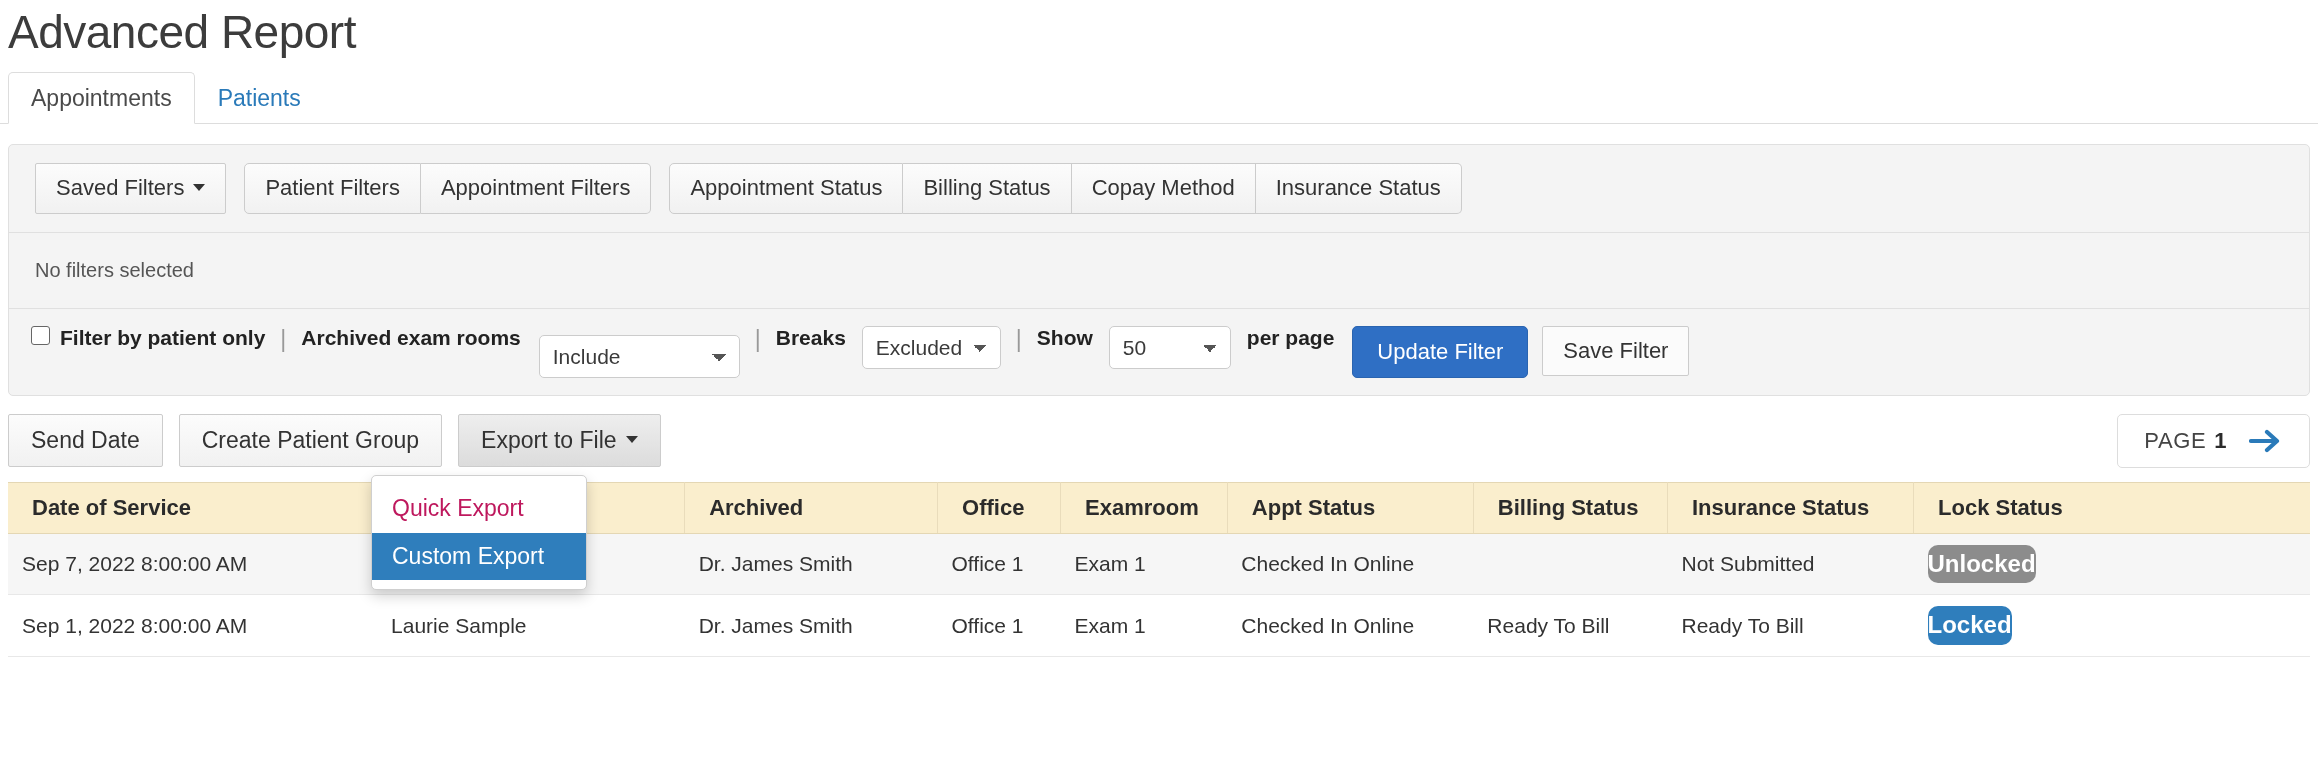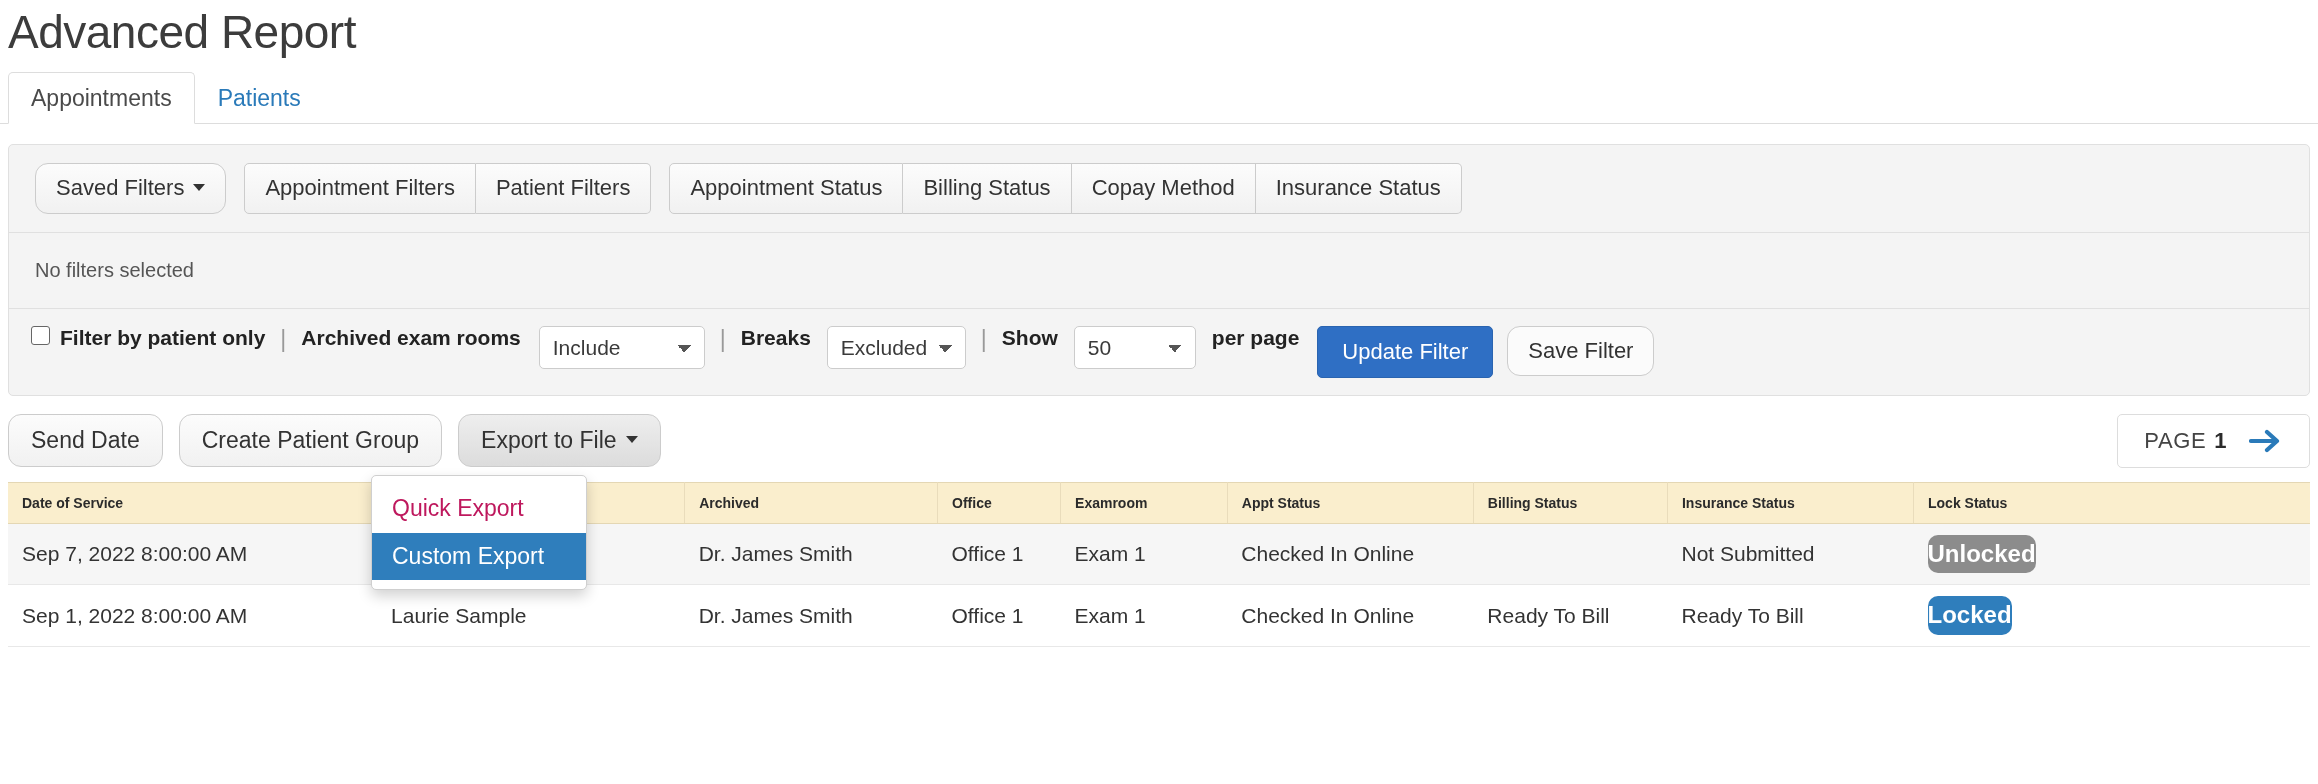--- a/index.html
+++ b/index.html
@@ -77,21 +77,21 @@
     font-family: "Liberation Sans", sans-serif;
     font-size: 22px;
     color: #333333;
     background: linear-gradient(#fcfcfc, #f1f1f1);
     border: 1px solid #cccccc;
     padding: 11px 20px;
     cursor: pointer;
     white-space: nowrap;
     line-height: 1.2;
   }
-  .btn-single { border-radius: 13px; }
+  .btn-single { border-radius: 2px; }
   .btn-group { display: flex; margin-left: 18px; }
   .btn-group .btn { border-radius: 0; border-left-width: 0; }
   .btn-group .btn:first-child { border-radius: 5px 0 0 5px; border-left-width: 1px; }
   .btn-group .btn:last-child { border-radius: 0 5px 5px 0; }
   .caret {
     display: inline-block;
     width: 0; height: 0;
     border-left: 6px solid transparent;
     border-right: 6px solid transparent;
     border-top: 7px solid #333333;
@@ -148,21 +148,21 @@
       linear-gradient(135deg, #555 50%, transparent 50%);
     background-position:
       calc(100% - 20px) calc(50% + 1px),
       calc(100% - 13px) calc(50% + 1px);
     background-size: 7px 7px, 7px 7px;
     background-repeat: no-repeat;
     -webkit-appearance: none;
     appearance: none;
     cursor: pointer;
   }
-  #sel-archived { width: 166px; margin-left: 18px; }
+  #sel-archived { width: 201px; margin-left: 18px; margin-top: 9px; }
   #sel-breaks { width: 139px; margin-left: 16px; }
   #sel-show { width: 122px; margin-left: 16px; }
   .btn-primary {
     font-family: "Liberation Sans", sans-serif;
     font-size: 22px;
     color: #ffffff;
     background: #2f6fc4;
     border: 1px solid #2a64b0;
     border-radius: 5px;
     padding: 12px 24px;
@@ -225,25 +225,25 @@
     margin: 14px 8px 0 8px;
     width: calc(100% - 16px);
     border-collapse: collapse;
     table-layout: fixed;
   }
   #report-table th {
     background: #faeecd;
     border-top: 1px solid #e4d7b4;
     border-bottom: 1px solid #e4d7b4;
     border-right: 1px solid #e9dcbb;
-    font-size: 14px;
+    font-size: 22px;
     font-weight: bold;
     color: #2b2b2b;
     text-align: left;
-    padding: 12px 14px;
+    padding: 12px 24px;
     white-space: nowrap;
   }
   #report-table th:last-child { border-right: none; }
   #report-table td {
     font-size: 21px;
     color: #333333;
     padding: 11px 14px;
     white-space: nowrap;
     border-bottom: 1px solid #e8e8e8;
     overflow: hidden;
@@ -275,22 +275,22 @@
 </div>
 
 <div id="filter-panel">
 
   <div class="panel-row" id="filter-buttons-row">
     <button class="btn btn-single">
       <span>Saved Filters</span><span class="caret"></span>
     </button>
 
     <div class="btn-group">
+      <button class="btn">Patient Filters</button>
       <button class="btn">Appointment Filters</button>
-      <button class="btn">Patient Filters</button>
     </div>
 
     <div class="btn-group">
       <button class="btn">Appointment Status</button>
       <button class="btn">Billing Status</button>
       <button class="btn">Copay Method</button>
       <button class="btn">Insurance Status</button>
     </div>
   </div>
 

